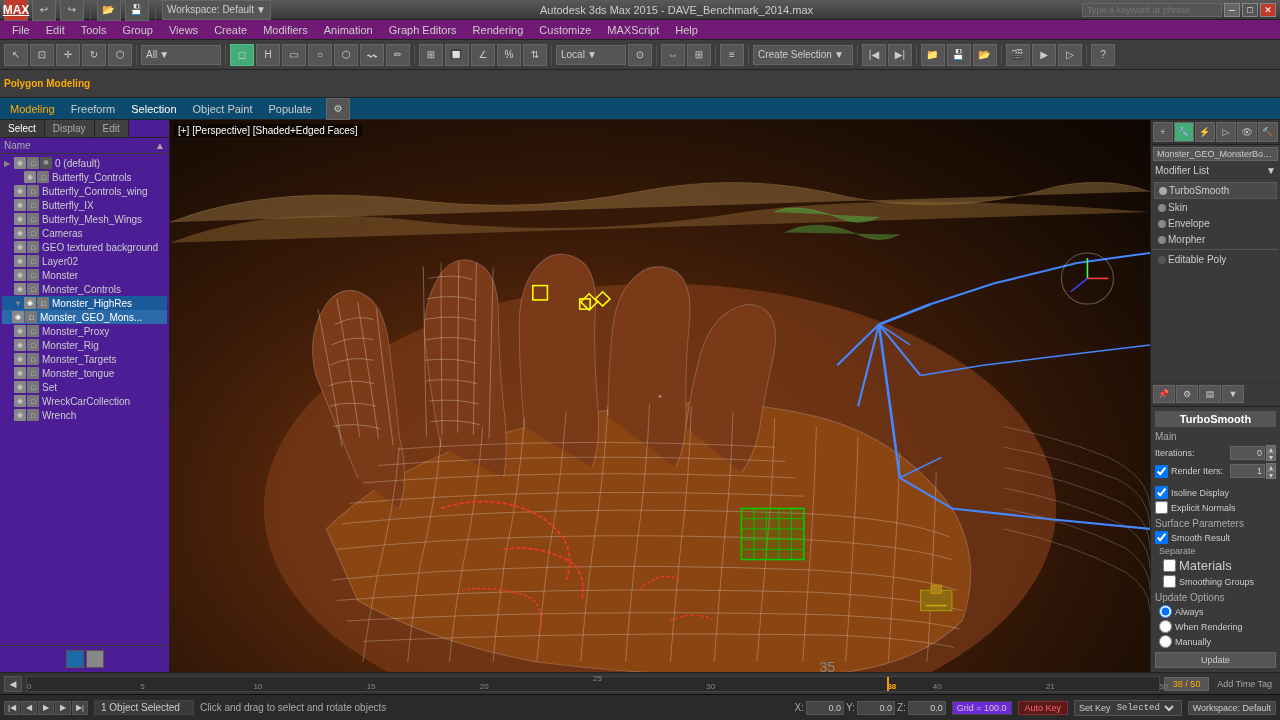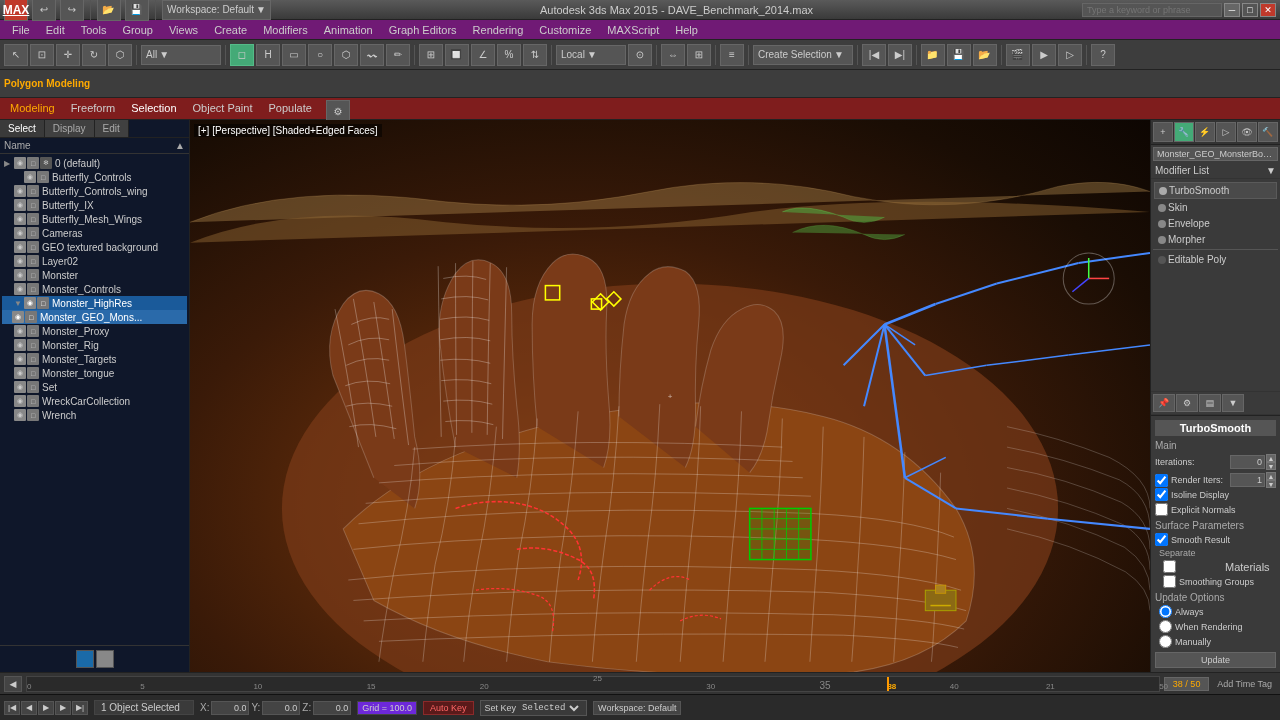--- a/index.html
+++ b/index.html
@@ -20,29 +20,29 @@
     
     
     #toolbar1 { height: 30px; background: #3d3d3d; display: flex; align-items: center; padding: 2px 4px; gap: 2px; border-bottom: 1px solid #222; }
     #toolbar2 { height: 28px; background: #3d3d3d; display: flex; align-items: center; padding: 2px 4px; gap: 2px; border-bottom: 1px solid #222; }
     .tb-btn { width: 24px; height: 22px; background: #555; border: 1px solid #666; display: flex; align-items: center; justify-content: center; cursor: pointer; font-size: 10px; color: #ccc; }
     .tb-btn.active { background: #4a7; border-color: #5b8; }
     .tb-separator { width: 1px; height: 20px; background: #555; margin: 0 2px; }
     .tb-dropdown { height: 20px; background: #555; border: 1px solid #666; color: #ccc; font-size: 10px; padding: 0 4px; display: flex; align-items: center; gap: 2px; cursor: pointer; }
     
     
-    #subtoolbar { height: 22px; background: #7f1d1d; display: flex; padding: 2px 4px; gap: 4px; border-bottom: 1px solid #222; }
+    #subtoolbar { height: 22px; background: #0c4a6e; display: flex; align-items: center; padding: 2px 4px; gap: 4px; border-bottom: 1px solid #222; }
     .sub-item { padding: 2px 6px; font-size: 11px; color: #ccc; cursor: pointer; }
     .sub-item.active { color: #ffaa00; }
     
     
     #main { display: flex; height: calc(720px - 20px - 20px - 30px - 28px - 22px - 22px - 26px); }
     
     
-    #left-panel { width: 190px; background: #0f172a; border-right: 1px solid #222; display: flex; flex-direction: column; }
+    #left-panel { width: 170px; background: #4c1d95; border-right: 1px solid #222; display: flex; flex-direction: column; }
     #left-panel-tabs { display: flex; border-bottom: 1px solid #222; }
     .lp-tab { padding: 3px 8px; font-size: 10px; color: #aaa; cursor: pointer; background: #404040; border-right: 1px solid #222; }
     .lp-tab.active { color: #fff; background: #3a3a3a; }
     #scene-list { flex: 1; overflow-y: auto; padding: 2px; }
     .scene-item { display: flex; align-items: center; padding: 1px 2px; font-size: 10px; color: #ccc; cursor: pointer; white-space: nowrap; }
     .scene-item.selected { background: #1a5a9a; color: #fff; }
     .scene-item.selected-child { background: #2a6aaa; color: #fff; }
     .si-arrow { width: 10px; font-size: 8px; color: #888; }
     .si-icons { display: flex; align-items: center; gap: 1px; margin-right: 3px; }
     .si-icon { width: 12px; height: 12px; background: #666; border-radius: 1px; display: flex; align-items: center; justify-content: center; font-size: 7px; }
@@ -558,21 +558,21 @@
       
       <div style="display:flex;align-items:center;margin-bottom:2px;">
         <span style="flex:1;font-size:9px;color:#ccc;">Iterations:</span>
         <input type="text" style="width: 35px; background: rgb(85, 85, 85); border: 1px solid rgb(102, 102, 102); color: rgb(204, 204, 204); font-size: 9px; padding: 1px 2px; text-align: right;" value="0">
         <div style="display:flex;flex-direction:column;margin-left:1px;">
           <div style="width:10px;height:8px;background:#666;border:1px solid #777;display:flex;align-items:center;justify-content:center;font-size:7px;cursor:pointer;">▲</div>
           <div style="width:10px;height:8px;background:#666;border:1px solid #777;display:flex;align-items:center;justify-content:center;font-size:7px;cursor:pointer;">▼</div>
         </div>
       </div>
       
-      <div style="display:flex;align-items:center;margin-bottom:0;">
+      <div style="display:flex;align-items:center;margin-bottom:7px;">
         <input type="checkbox" checked="" style="margin-right: 3px;">
         <span style="flex:1;font-size:9px;color:#ccc;">Render Iters:</span>
         <input type="text" style="width: 35px; background: rgb(85, 85, 85); border: 1px solid rgb(102, 102, 102); color: rgb(204, 204, 204); font-size: 9px; padding: 1px 2px; text-align: right;" value="1">
         <div style="display:flex;flex-direction:column;margin-left:1px;">
           <div style="width:10px;height:8px;background:#666;border:1px solid #777;display:flex;align-items:center;justify-content:center;font-size:7px;cursor:pointer;">▲</div>
           <div style="width:10px;height:8px;background:#666;border:1px solid #777;display:flex;align-items:center;justify-content:center;font-size:7px;cursor:pointer;">▼</div>
         </div>
       </div>
       
       <div style="display:flex;align-items:center;margin-bottom:2px;">
@@ -590,21 +590,21 @@
       
       <div style="display:flex;align-items:center;margin-bottom:2px;">
         <input type="checkbox" checked="" style="margin-right: 3px;">
         <span style="font-size:9px;color:#ccc;">Smooth Result</span>
       </div>
       
       <div style="font-size:9px;color:#aaa;margin-bottom:2px;margin-left:4px;">Separate</div>
       
       <div style="display:flex;align-items:center;margin-bottom:2px;margin-left:8px;">
         <input type="checkbox" style="margin-right: 3px;">
-        <span style="font-size:11px;color:#ccc;margin-left:46px;">Materials</span>
+        <span style="font-size:13px;color:#ccc;">Materials</span>
       </div>
       
       <div style="display:flex;align-items:center;margin-bottom:4px;margin-left:8px;">
         <input type="checkbox" style="margin-right: 3px;">
         <span style="font-size:9px;color:#ccc;">Smoothing Groups</span>
       </div>
       
       
       <div style="font-size:10px;color:#aaa;margin-bottom:2px;">Update Options</div>
       
@@ -632,23 +632,23 @@
   <div style="width:18px;height:16px;background:#444;border:1px solid #555;display:flex;align-items:center;justify-content:center;font-size:9px;cursor:pointer;">◀</div>
   <div id="timeline-track" style="flex:1;height:16px;background:#2a2a2a;position:relative;margin:0 4px;border:1px solid #444;cursor:pointer;">
 
     <div style="position:absolute;left:0%;bottom:0;font-size:8px;color:#888;">0</div>
     <div style="position:absolute;left:10%;bottom:0;font-size:8px;color:#888;">5</div>
     <div style="position:absolute;left:20%;bottom:0;font-size:8px;color:#888;">10</div>
     <div style="position:absolute;left:30%;bottom:0;font-size:8px;color:#888;">15</div>
     <div style="position:absolute;left:40%;bottom:0;font-size:8px;color:#888;">20</div>
     <div style="position:absolute;left:50%;bottom:8px;font-size:8px;color:#888;">25</div>
     <div style="position:absolute;left:60%;bottom:0;font-size:8px;color:#888;">30</div>
-    <div style="position:absolute;left:70%;bottom:0;font-size:10px;color:#888;text-align:right;">35</div>
+    <div style="position:absolute;left:70%;bottom:16px;font-size:14px;color:#888;text-align:right;">35</div>
     <div style="position:absolute;left:76%;bottom:0;font-size:8px;color:#ffaa00;font-weight:bold;">38</div>
-    <div style="position:absolute;left:80%;bottom:0;font-size:8px;color:#888;margin-left:17px;">40</div>
+    <div style="position:absolute;left:80%;bottom:0;font-size:8px;color:#888;">40</div>
     <div style="position:absolute;left:90%;bottom:0;font-size:8px;color:#888;">21</div>
     <div style="position:absolute;left:100%;bottom:0;font-size:8px;color:#888;">50</div>
 
     <div id="timeline-playhead" style="position:absolute;left:76%;top:0;width:2px;height:100%;background:#f90;"></div>
   </div>
 
   <div style="background:#555;border:1px solid #666;padding:1px 4px;font-size:9px;color:#ffaa00;min-width:45px;text-align:center;">38 / 50</div>
   <div style="margin-left:4px;padding:1px 4px;font-size:9px;color:#aaa;cursor:pointer;">Add Time Tag</div>
 </div>
 
@@ -659,20 +659,21 @@
     <div style="width:16px;height:14px;background:#444;border:1px solid #555;display:flex;align-items:center;justify-content:center;font-size:8px;cursor:pointer;">◀</div>
     <div style="width:16px;height:14px;background:#444;border:1px solid #555;display:flex;align-items:center;justify-content:center;font-size:8px;cursor:pointer;">▶</div>
     <div style="width:16px;height:14px;background:#444;border:1px solid #555;display:flex;align-items:center;justify-content:center;font-size:8px;cursor:pointer;">▶</div>
     <div style="width:16px;height:14px;background:#444;border:1px solid #555;display:flex;align-items:center;justify-content:center;font-size:8px;cursor:pointer;">▶|</div>
   </div>
 
   <div style="background:#3a3a3a;border:1px solid #444;padding:1px 6px;min-width:100px;">
     <span>1 Object Selected</span>
   </div>
 
+  <div style="flex:1;color:#aaa;">Click and drag to select and rotate objects</div>
 
   <div style="display:flex;align-items:center;gap:2px;">
     <span style="color:#aaa;">X:</span>
     <input type="text" style="width: 38px; background: rgb(68, 68, 68); border: 1px solid rgb(85, 85, 85); color: rgb(204, 204, 204); font-size: 9px; padding: 1px 2px; text-align: right;" value="0.0">
     <span style="color:#aaa;">Y:</span>
     <input type="text" style="width: 38px; background: rgb(68, 68, 68); border: 1px solid rgb(85, 85, 85); color: rgb(204, 204, 204); font-size: 9px; padding: 1px 2px; text-align: right;" value="0.0">
     <span style="color:#aaa;">Z:</span>
     <input type="text" style="width: 38px; background: rgb(68, 68, 68); border: 1px solid rgb(85, 85, 85); color: rgb(204, 204, 204); font-size: 9px; padding: 1px 2px; text-align: right;" value="0.0">
   </div>
 

